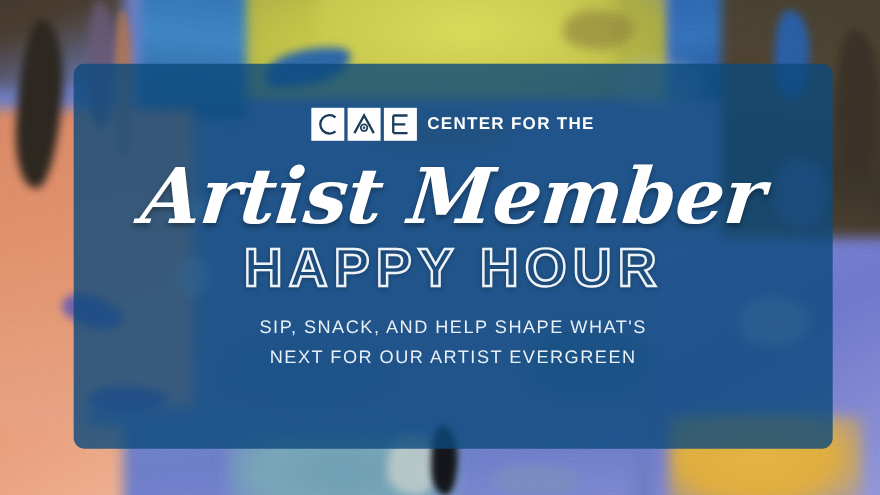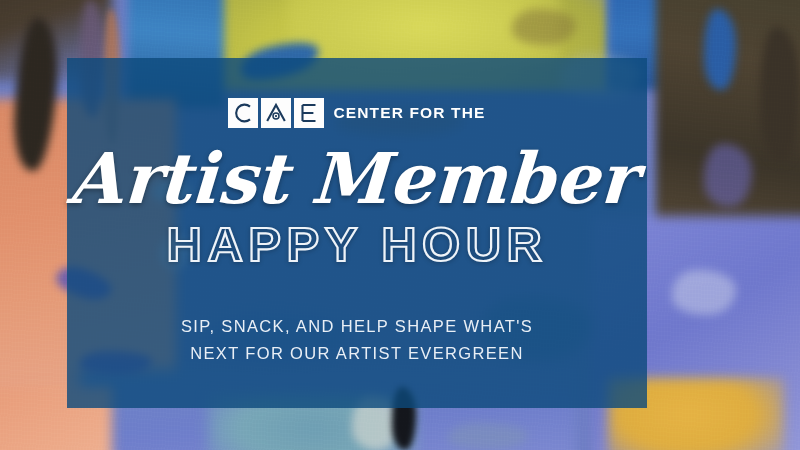--- a/index.html
+++ b/index.html
@@ -151,27 +151,28 @@
       repeating-linear-gradient(92deg, rgba(255,255,255,.05) 0 1px, rgba(0,0,0,.05) 1px 3px),
       repeating-linear-gradient(4deg, rgba(255,255,255,.04) 0 1px, rgba(0,0,0,.04) 1px 4px);
     mix-blend-mode: overlay;
   }
 
   
   #overlay {
     position: absolute;
     left: 67px;
     top: 58px;
-    width: 580px;
+    width: 690px;
     height: 350px;
     background: rgba(13, 74, 124, 0.80);
     box-sizing: border-box;
     display: flex;
     flex-direction: column;
     align-items: center;
+    border-radius: 10px;
   }
 
   
   #logo {
     display: flex;
     align-items: center;
     gap: 9px;
     margin-top: 40px;
   }
   .logo-marks { display: flex; gap: 3px; }
@@ -216,21 +217,21 @@
     color: transparent;
     -webkit-text-stroke: 2.2px #eef3f8;
     text-stroke: 2.2px #eef3f8;
     white-space: nowrap;
     filter: drop-shadow(0 1px 2px rgba(0,0,0,.3));
     text-align: center;
   }
 
   
   #subtitle {
-    margin-top: 44px;
+    margin-top: 16px;
     color: #e9eff6;
     font-size: 16.5px;
     letter-spacing: 1.35px;
     line-height: 1.62;
     text-align: center;
     white-space: nowrap;
   }
   #subtitle .ln { display: block; }
 </style>
 </head>

